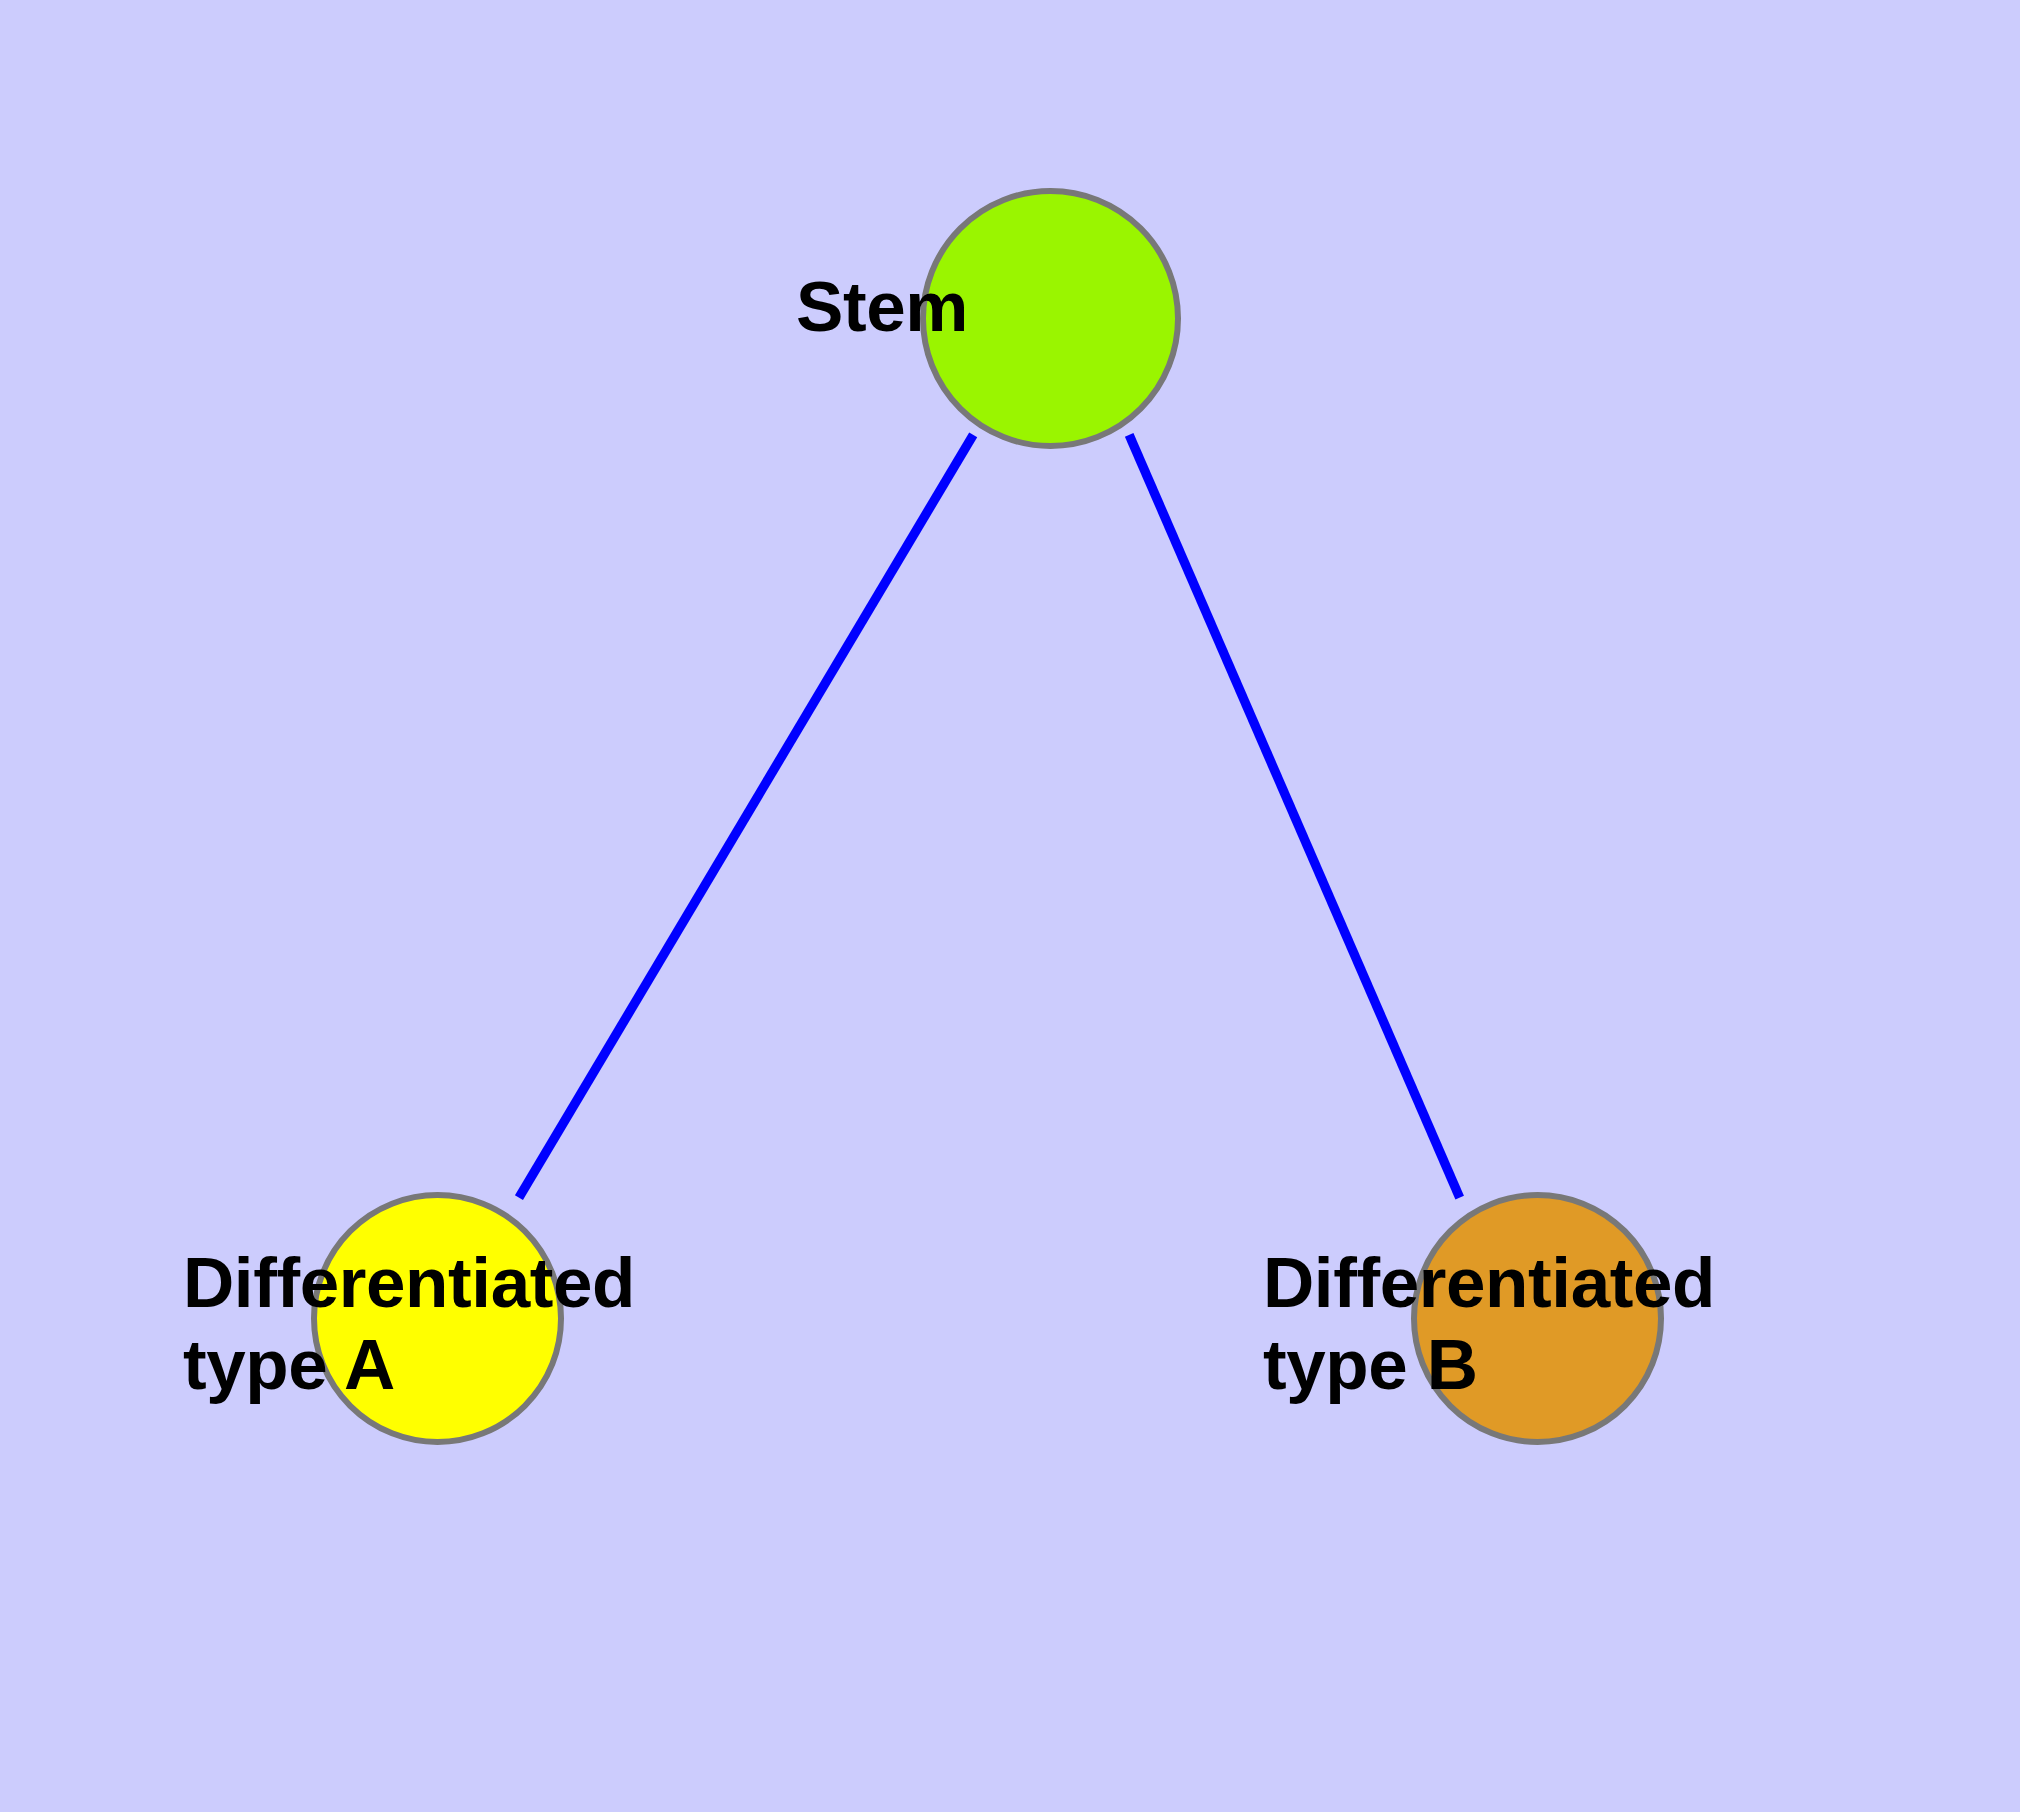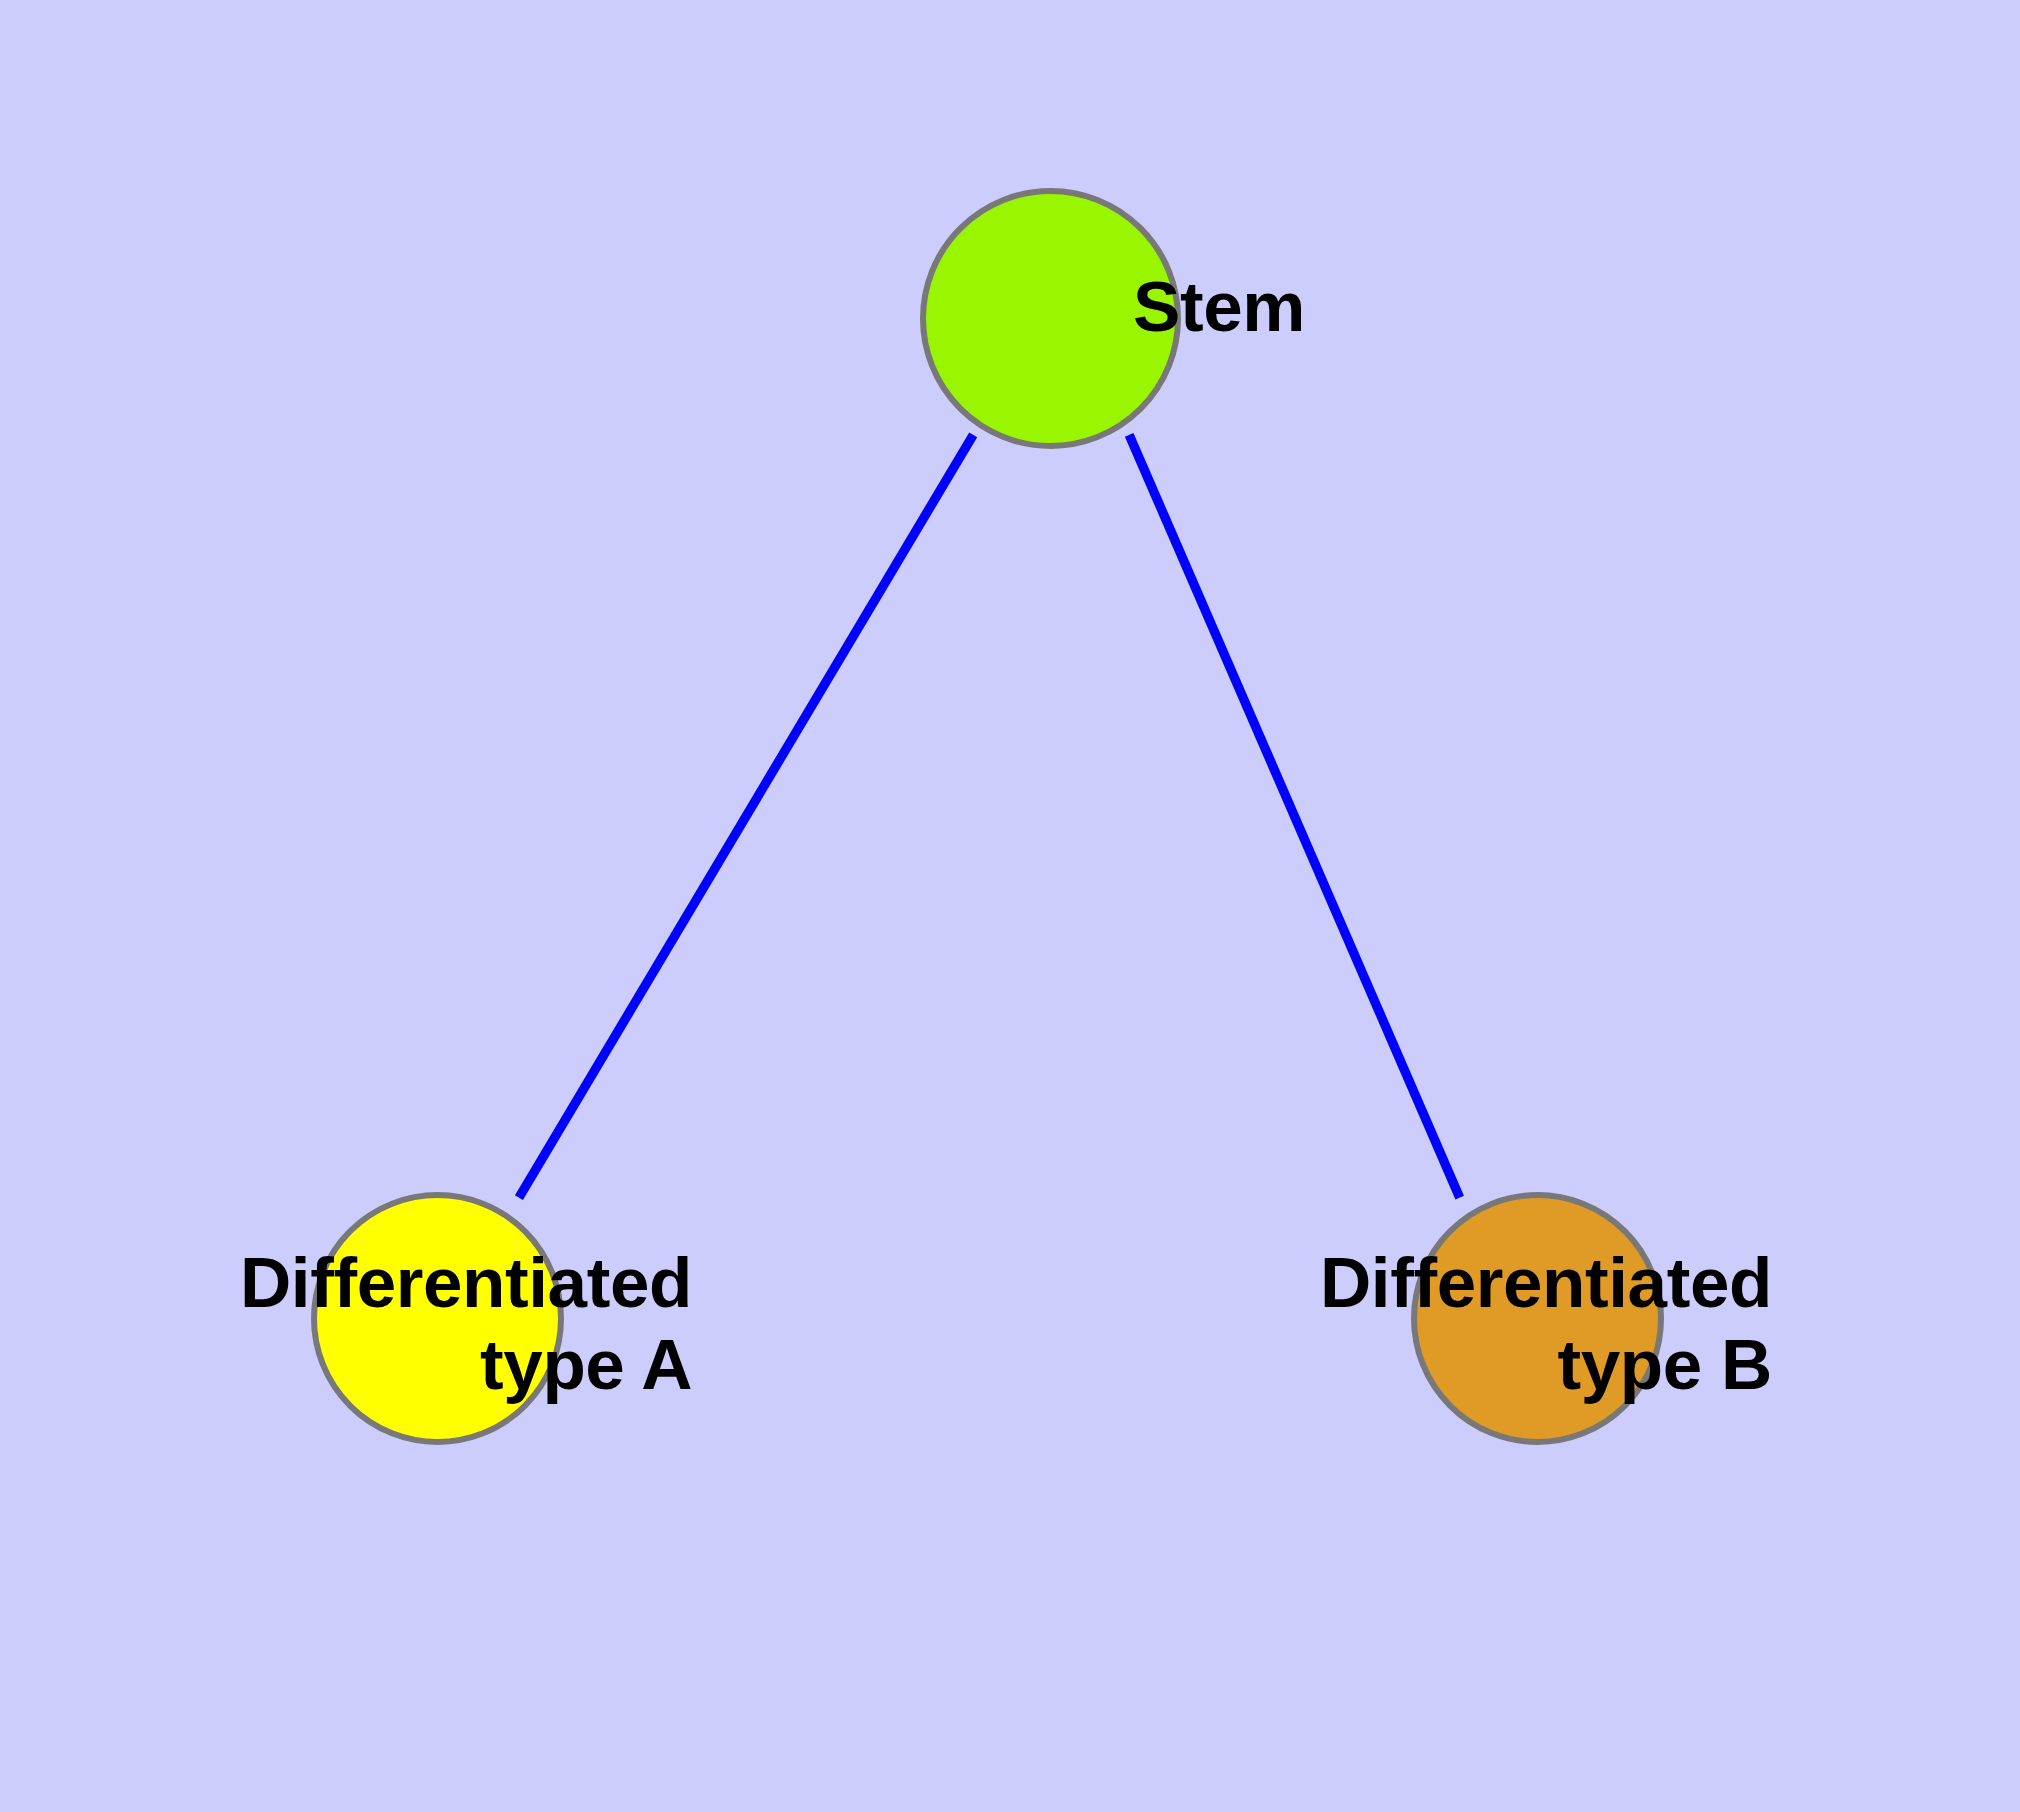--- a/index.html
+++ b/index.html
@@ -50,21 +50,21 @@
     left: 1411px;
     top: 1192px;
     width: 253px;
     height: 253px;
     background: #e09a26;
   }
   .node-label {
     position: absolute;
     color: #000000;
     font-weight: bold;
-    text-align: right;
+    text-align: left;
     white-space: pre-line;
     line-height: 1.15;
     letter-spacing: -0.4px;
     pointer-events: none;
   }
   #label-stem {
     left: 796px;
     top: 266px;
     width: 509px;
     font-size: 71px;

